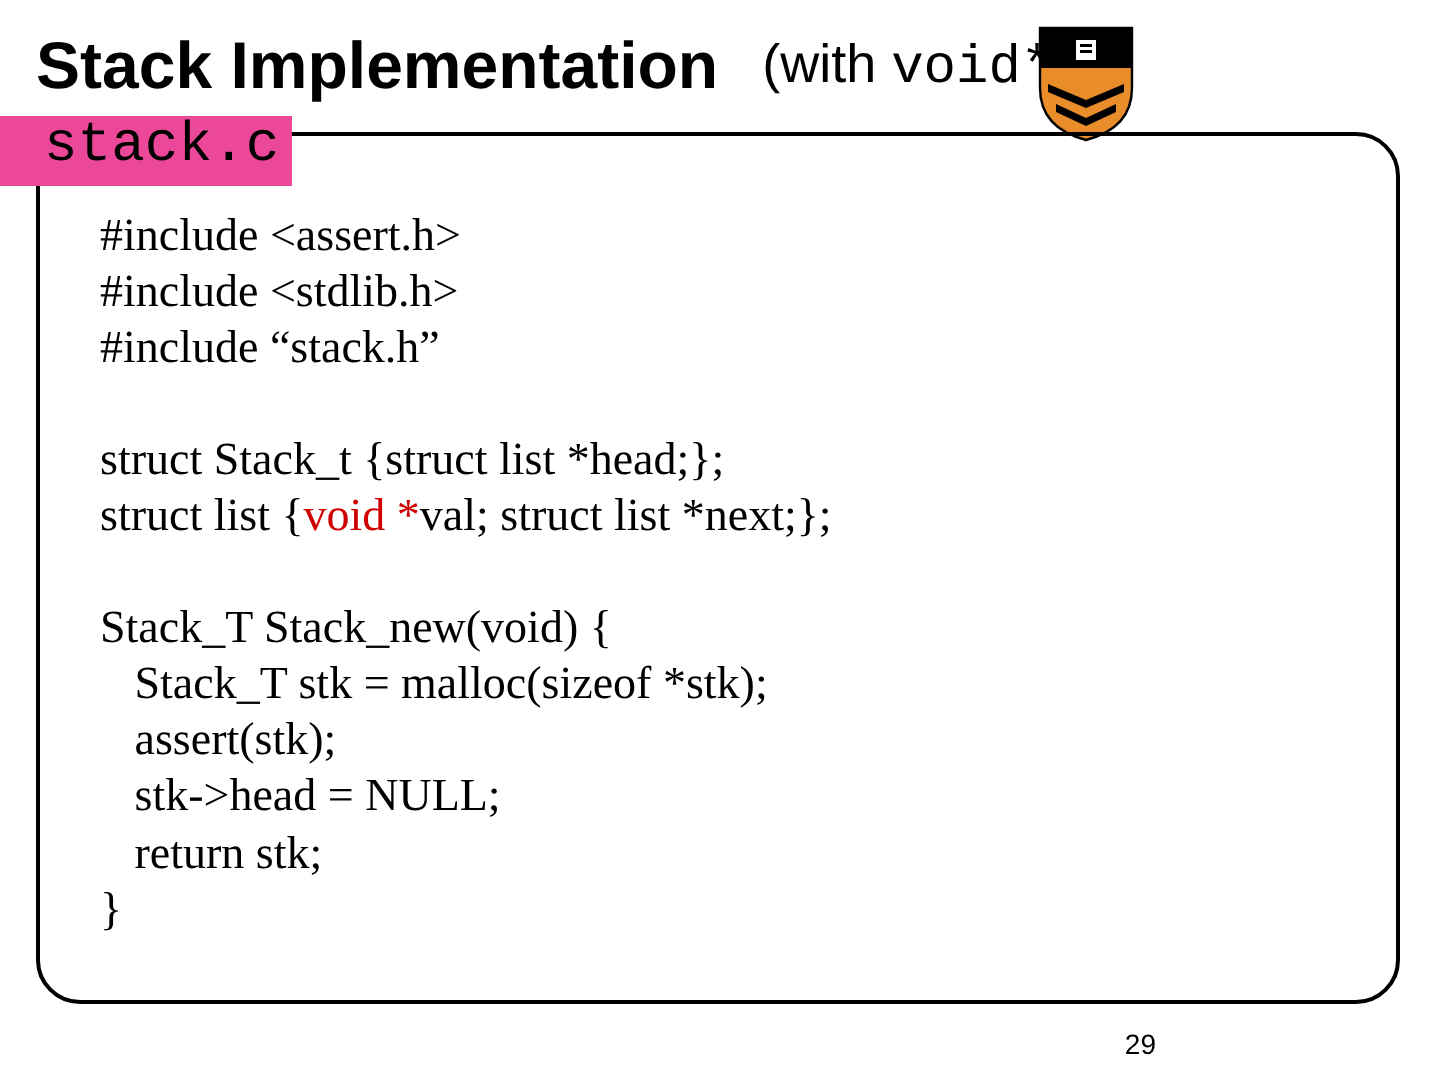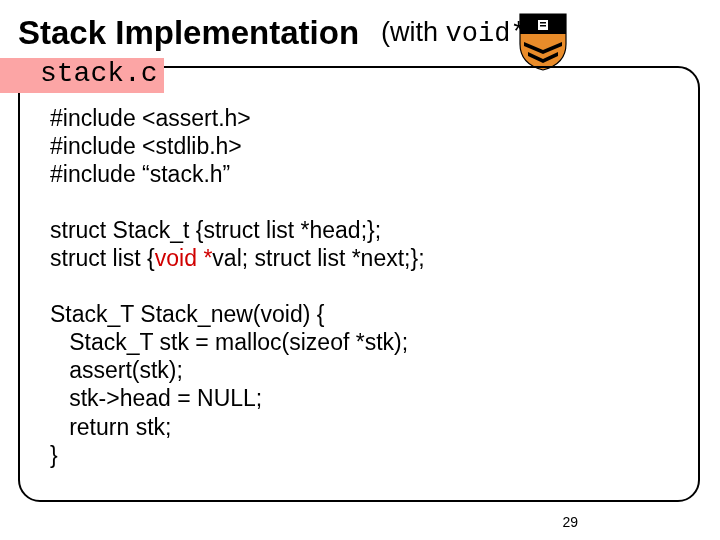--- a/index.html
+++ b/index.html
@@ -57,21 +57,21 @@
     left: 18px;
     top: 66px;
     width: 682px;
     height: 436px;
     border: 2.5px solid #000;
     border-radius: 22px;
     box-sizing: border-box;
     padding: 36px 14px 10px 30px;
   }
   .code {
-    font-family: Liberation Sans, sans-serif;
+    font-family: Liberation Serif, serif;
     font-size: 23px;
     line-height: 1.22;
     white-space: pre;
     color: #000;
   }
   .red {
     color: #d00000;
   }
   .pagenum {
     position: absolute;
@@ -114,17 +114,17 @@
 <span><span>struct list {</span><span class="red">void *</span><span>val; struct list *next;};</span></span>
 <span></span>
 <span>Stack_T Stack_new(void) {</span>
 <span>   Stack_T stk = malloc(sizeof *stk);</span>
 <span>   assert(stk);</span>
 <span>   stk-&gt;head = NULL;</span>
 <span>   return stk;</span>
 <span>}</span></div>
   </div>
 
-  <div class="filename" style="position:absolute; left:0px; top:60px; background:#fca5a5; padding-left:40px; padding-right:6px;">stack.c</div>
+  <div class="filename" style="position:absolute; left:0px; top:60px; background:#ec4899; padding-left:22px; padding-right:6px;">stack.c</div>
 
   <div class="pagenum">29</div>
 
 </div>
 
 </body></html>

